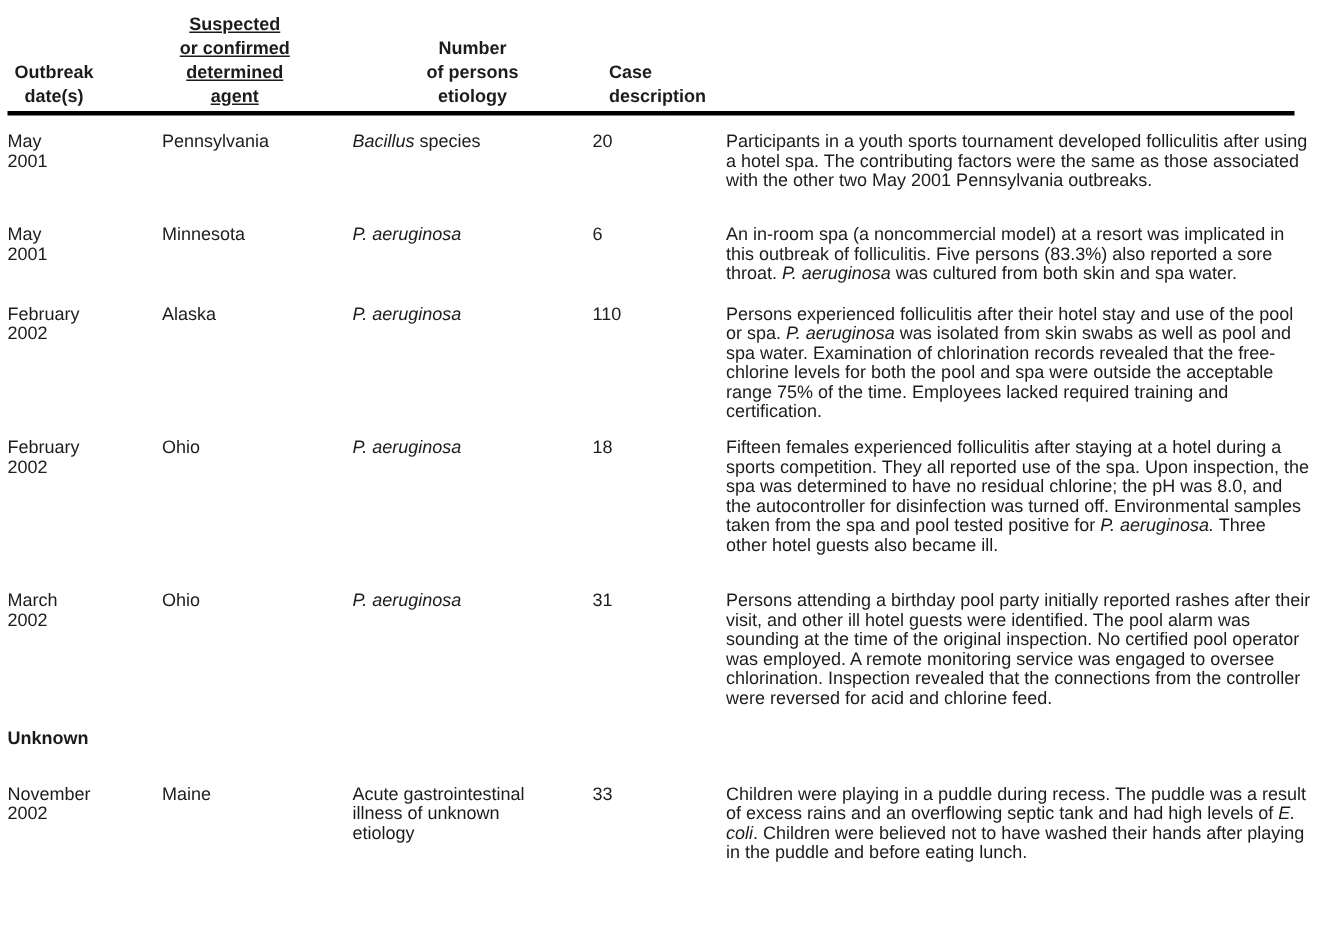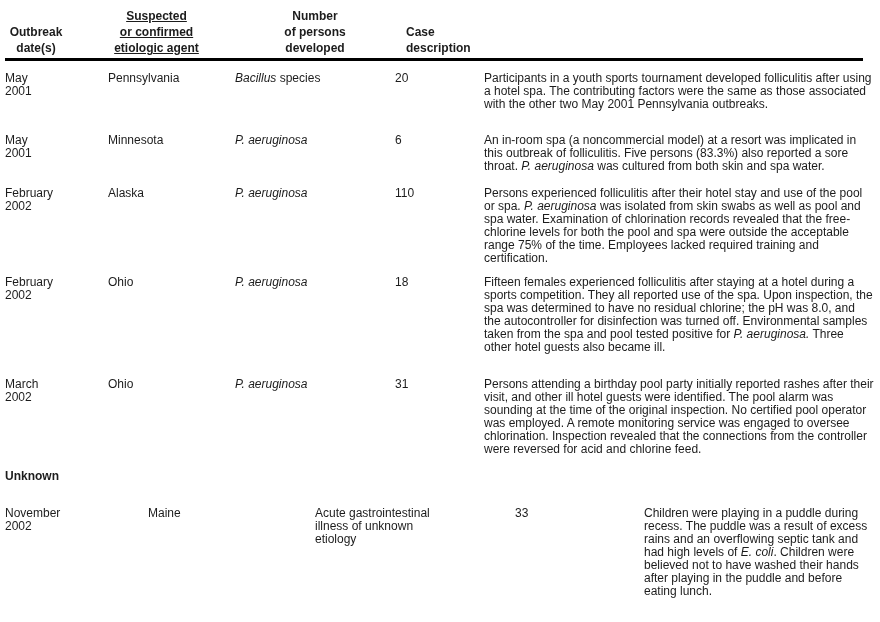--- a/index.html
+++ b/index.html
@@ -31,26 +31,26 @@
 
 <div class="wrap">
   <div class="grid thead" id="thead">
       <div class="hc hc1">
         <div>Outbreak</div>
         <div>date(s)</div>
       </div>
       <div class="hc hc3">
         <div>Suspected</div>
         <div>or confirmed</div>
-        <div>etiologic agent</div>
+        <div>determined agent</div>
       </div>
       <div class="hc hc4">
         <div>Number</div>
         <div>of persons</div>
-        <div>developed</div>
+        <div>etiology</div>
       </div>
       <div class="hc hc5">
         <div>Case description</div>
       </div>
     </div>
   <div class="rule"></div>
   <div class="tbody" id="tbody">
       <div class="grid row" style="margin-bottom: 23px;">
         <div class="c-date">
           <div>May</div>
@@ -105,21 +105,21 @@
           <div>2002</div>
         </div>
         <div class="c-state">Ohio</div>
         <div class="c-agent">
           <div class="inner"><span class="it">P. aeruginosa</span></div>
         </div>
         <div class="c-num">31</div>
         <div class="c-desc"><span>Persons attending a birthday pool party initially reported rashes after their visit, and other ill hotel guests were identified. The pool alarm was sounding at the time of the original inspection. No certified pool operator was employed. A remote monitoring service was engaged to oversee chlorination. Inspection revealed that the connections from the controller were reversed for acid and chlorine feed.</span></div>
       </div>
       <div class="sec">Unknown</div>
-      <div class="grid row" style="margin-bottom: 0px; gap: 40px;">
+      <div class="grid row" style="margin-bottom: 0px;">
         <div class="c-date">
           <div>November</div>
           <div>2002</div>
         </div>
         <div class="c-state">Maine</div>
         <div class="c-agent">
           <div class="inner"><span>Acute gastrointestinal illness of unknown etiology</span></div>
         </div>
         <div class="c-num">33</div>
         <div class="c-desc"><span>Children were playing in a puddle during recess. The puddle was a result of excess rains and an overflowing septic tank and had high levels of </span><span class="it">E. coli</span><span>. Children were believed not to have washed their hands after playing in the puddle and before eating lunch.</span></div>

